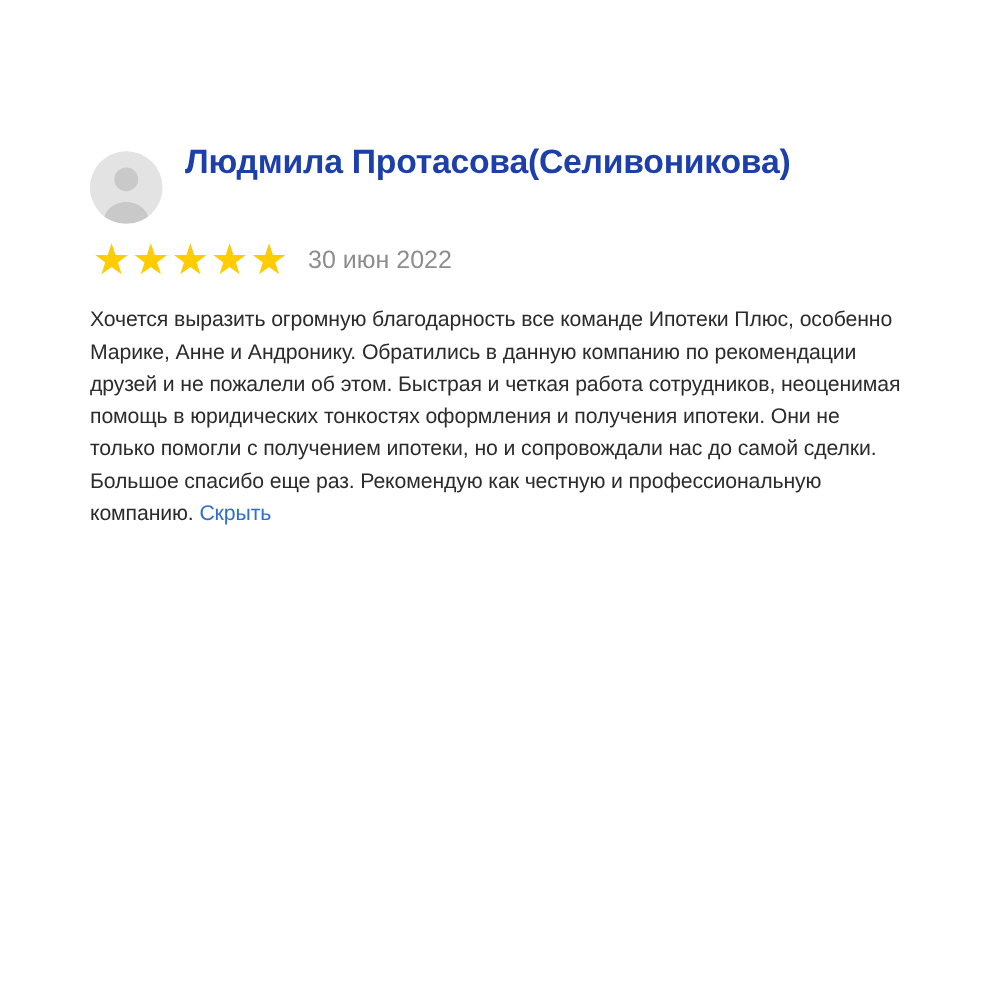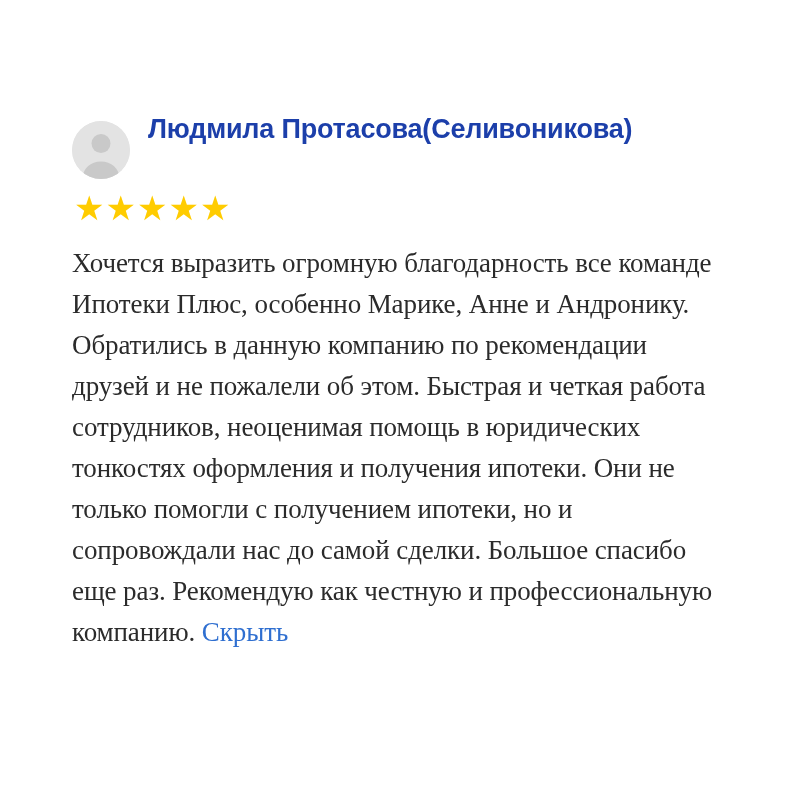--- a/index.html
+++ b/index.html
@@ -78,26 +78,25 @@
     font-size: 34px;
     color: #ffcc00;
     line-height: 1;
   }
   .review-date {
     font-size: 20px;
     color: #8d8d8d;
   }
   .review-body {
     margin-top: 18px;
-    font-size: 27px;
+    font-size: 17px;
     line-height: 1.52;
     color: #2b2b2b;
     letter-spacing: -0.1px;
     max-width: 655px;
-    font-family: Liberation Serif, serif;
   }
   .collapse-link {
     color: #2f6fd0;
     cursor: pointer;
   }
 </style>
 </head>
 <body>
 
 <div class="review-card">
@@ -119,17 +118,18 @@
   </div>
 
   <div class="rating-row">
     <div class="stars">
       <span class="star">★</span>
       <span class="star">★</span>
       <span class="star">★</span>
       <span class="star">★</span>
       <span class="star">★</span>
     </div>
+    <div class="review-date">30 июн 2022</div>
   </div>
 
   <div class="review-body"><span>Хочется выразить огромную благодарность все команде Ипотеки Плюс, особенно Марике, Анне и Андронику. Обратились в данную компанию по рекомендации друзей и не пожалели об этом. Быстрая и четкая работа сотрудников, неоценимая помощь в юридических тонкостях оформления и получения ипотеки. Они не только помогли с получением ипотеки, но и сопровождали нас до самой сделки. Большое спасибо еще раз. Рекомендую как честную и профессиональную компанию. </span><span class="collapse-link">Скрыть</span></div>
 
 </div>
 
 </body></html>

